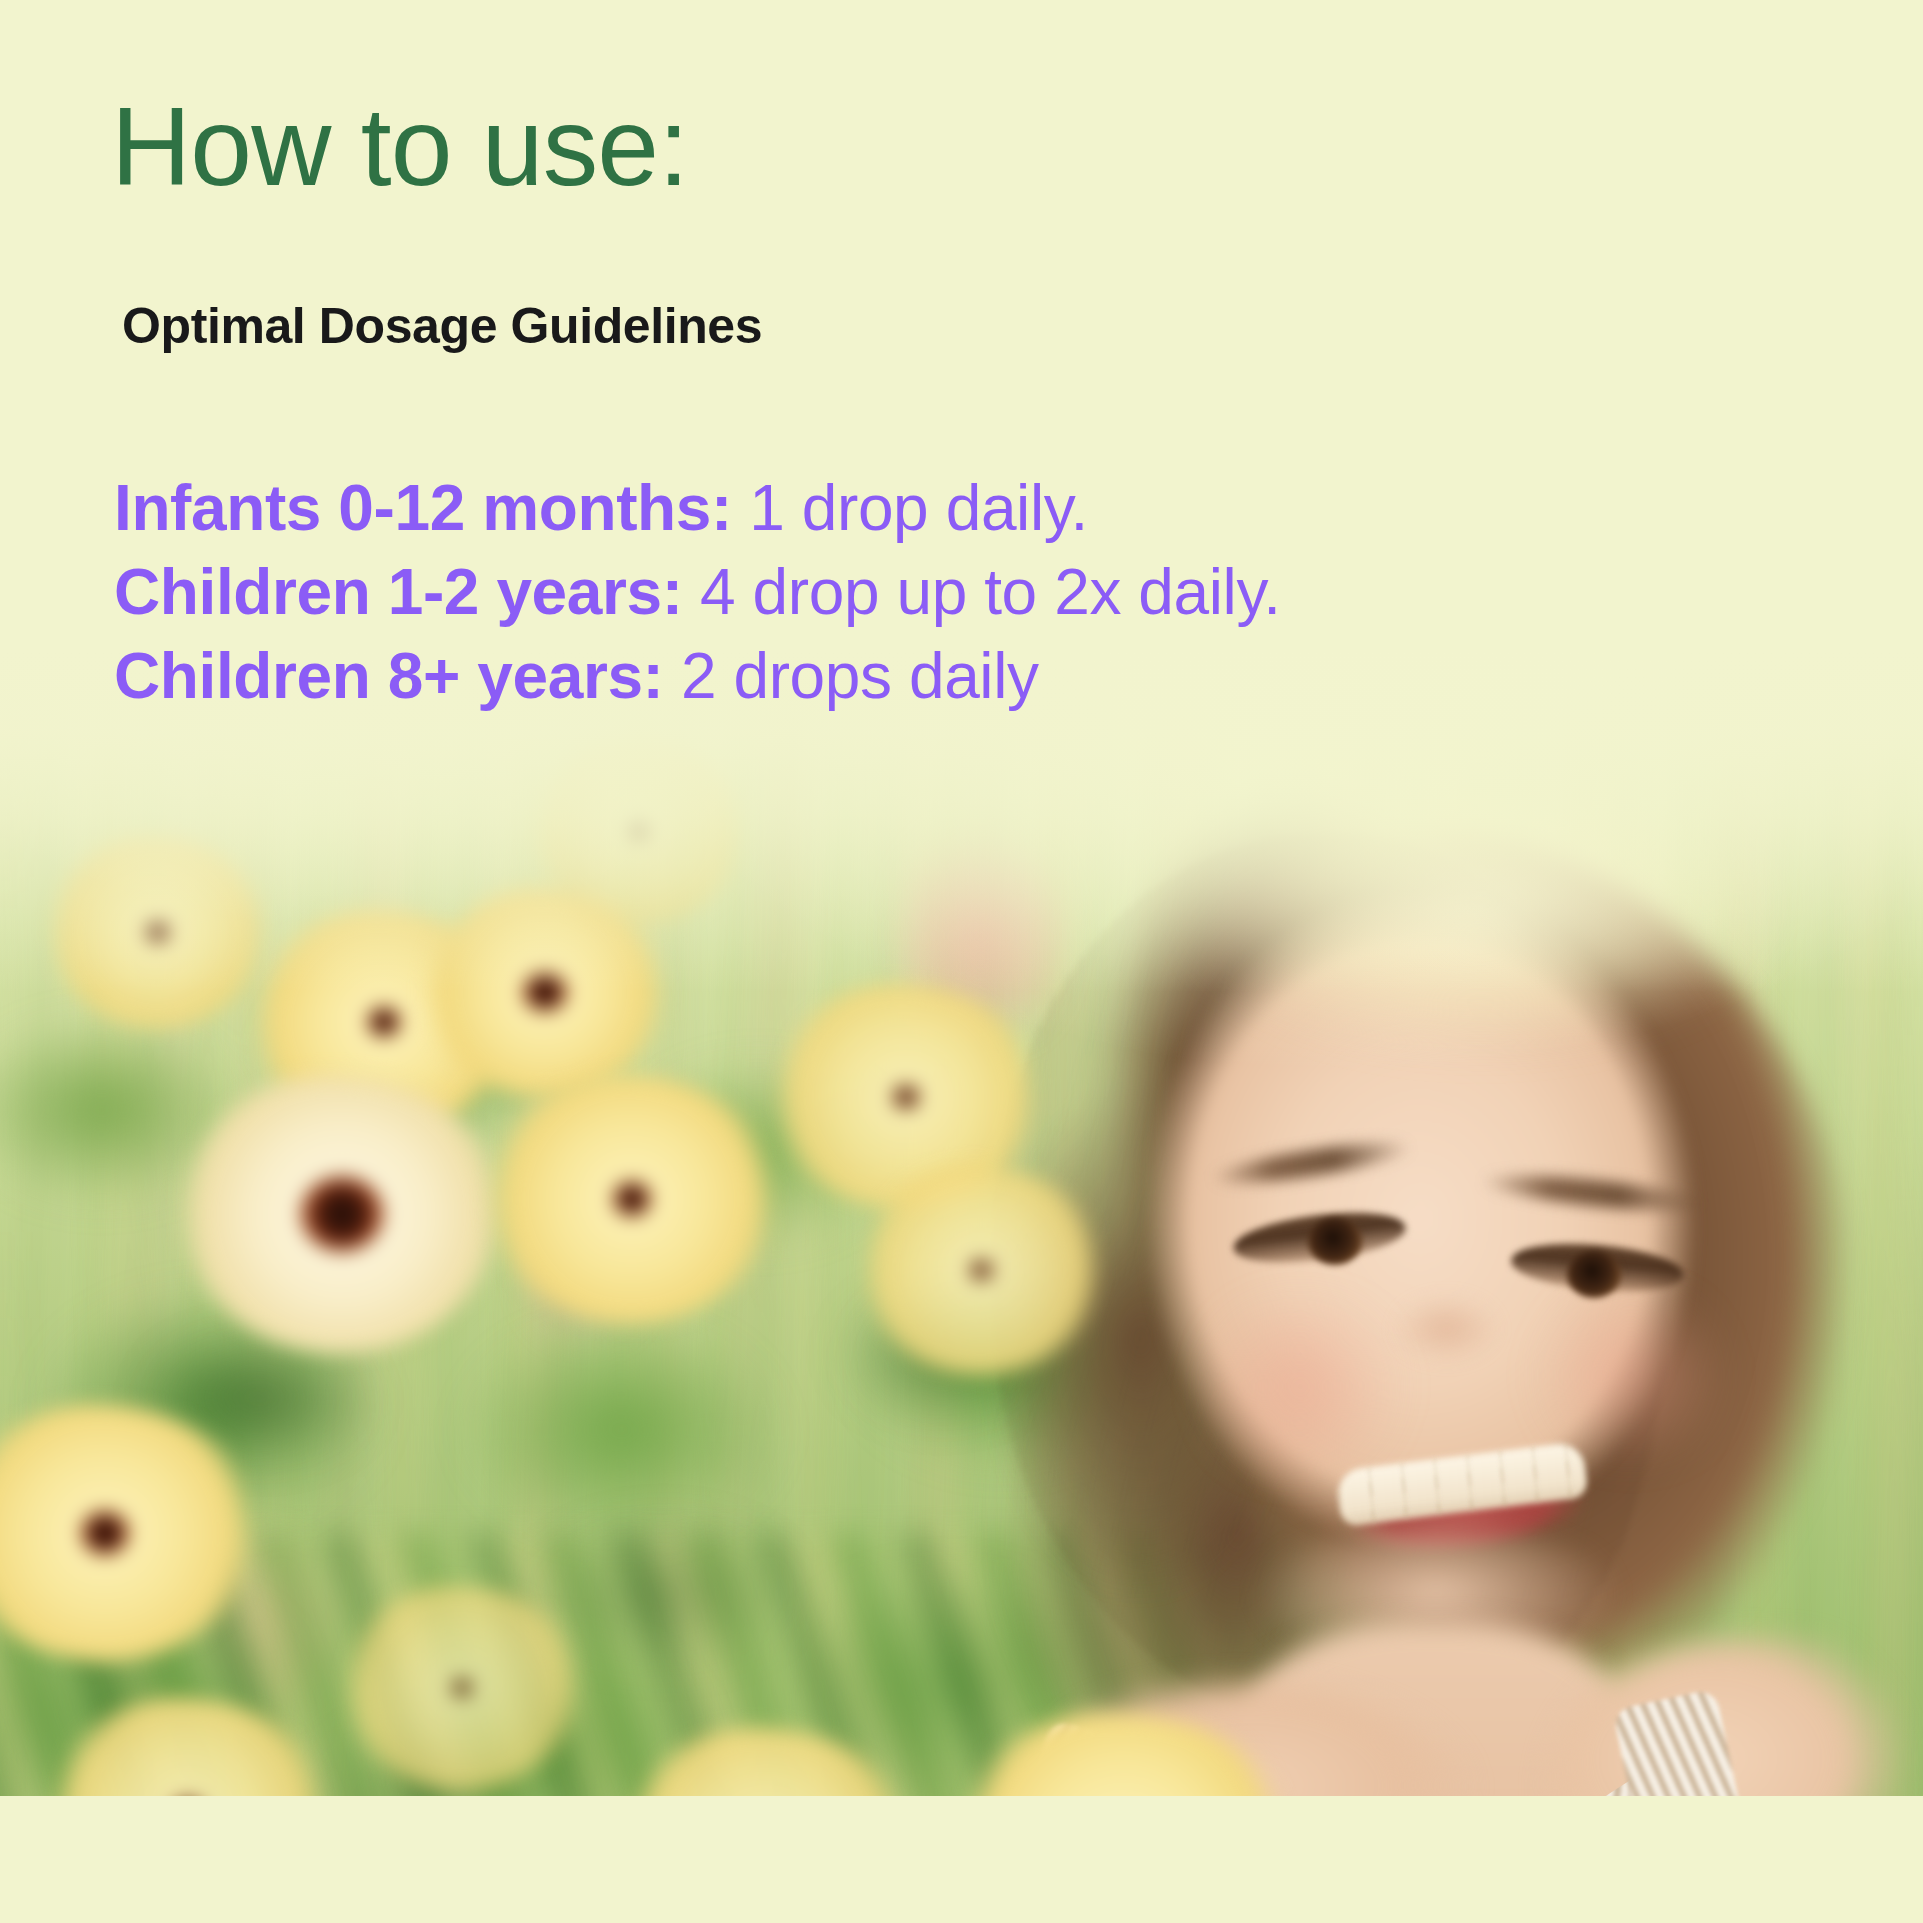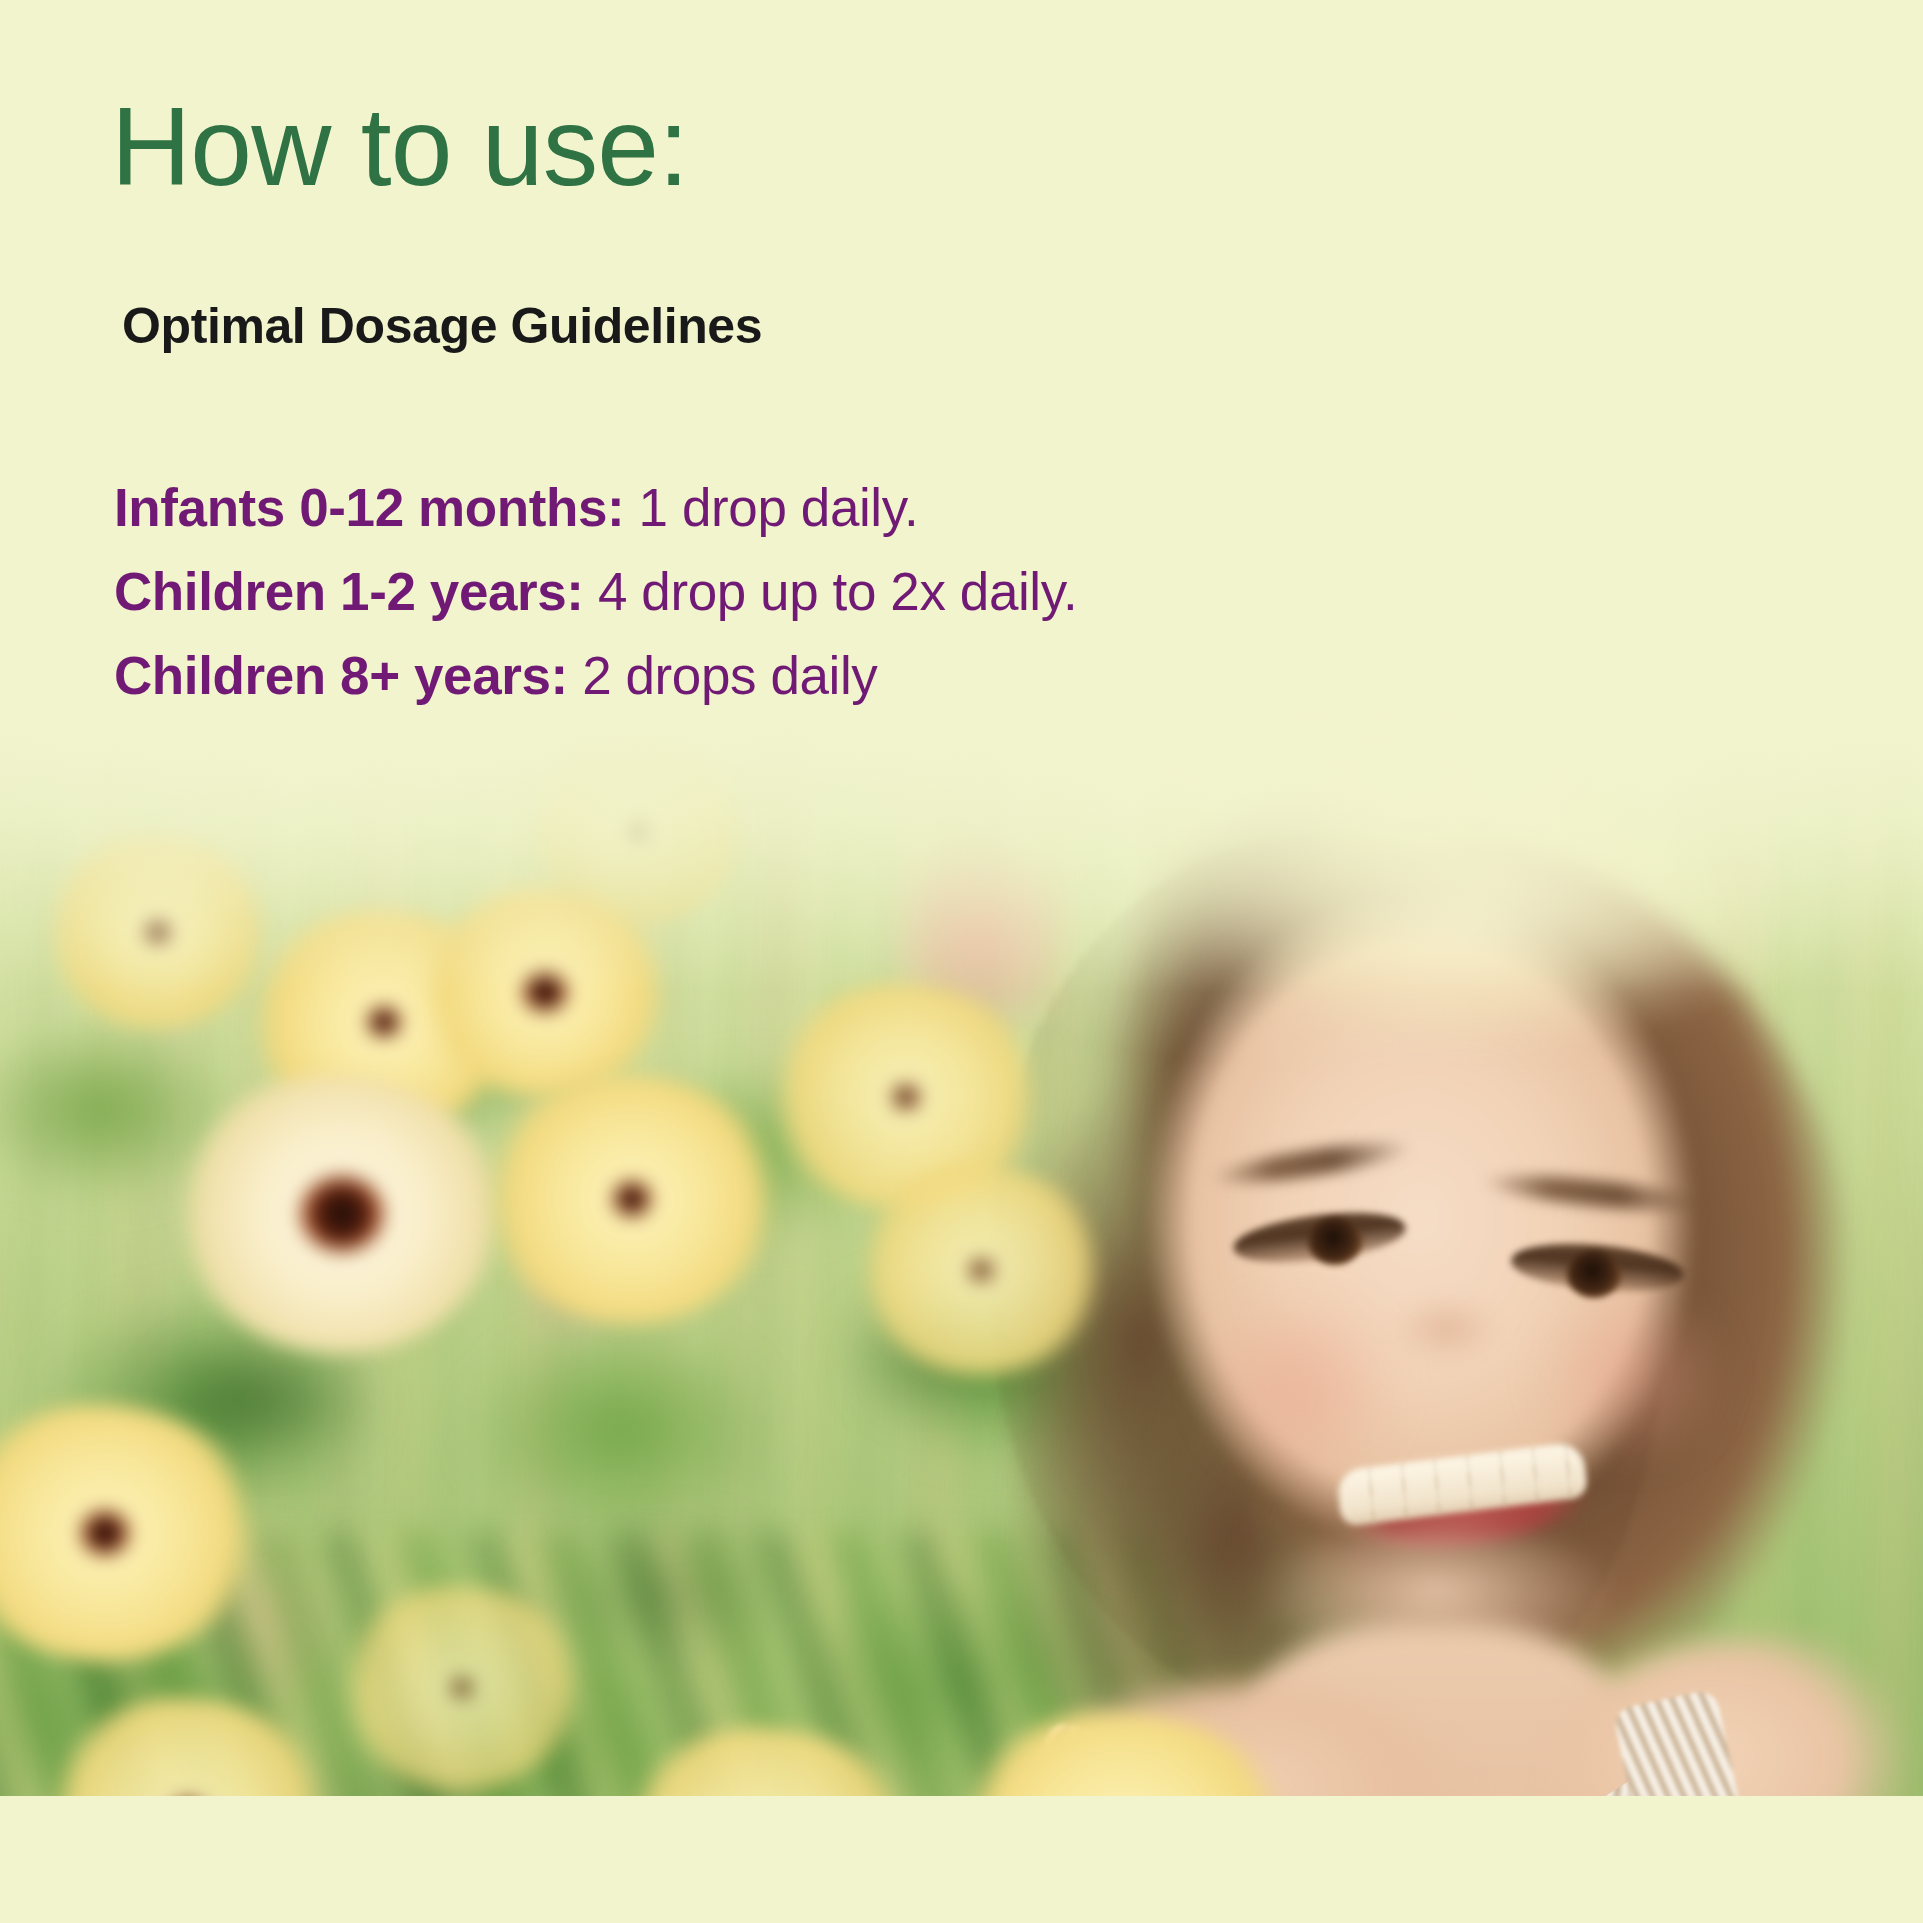--- a/index.html
+++ b/index.html
@@ -274,23 +274,23 @@
   .subhead{
     position:absolute;left:114px;top:301px;
     font-size:50px;line-height:1;
     font-weight:700;
     letter-spacing:-0.4px;
     color:#19191a;
     margin-left:8px;
   }
   .dose-list{
     position:absolute;left:114px;top:466px;
-    font-size:53px;
+    font-size:64px;
     line-height:84px;
-    color:#701a75;
+    color:#8b5cf6;
     letter-spacing:-0.4px;
   }
   .dose-row{white-space:nowrap;}
   .dose-label{font-weight:700;}
   .dose-value{font-weight:400;}
 </style>
 </head>
 <body>
 
 <div class="card">

